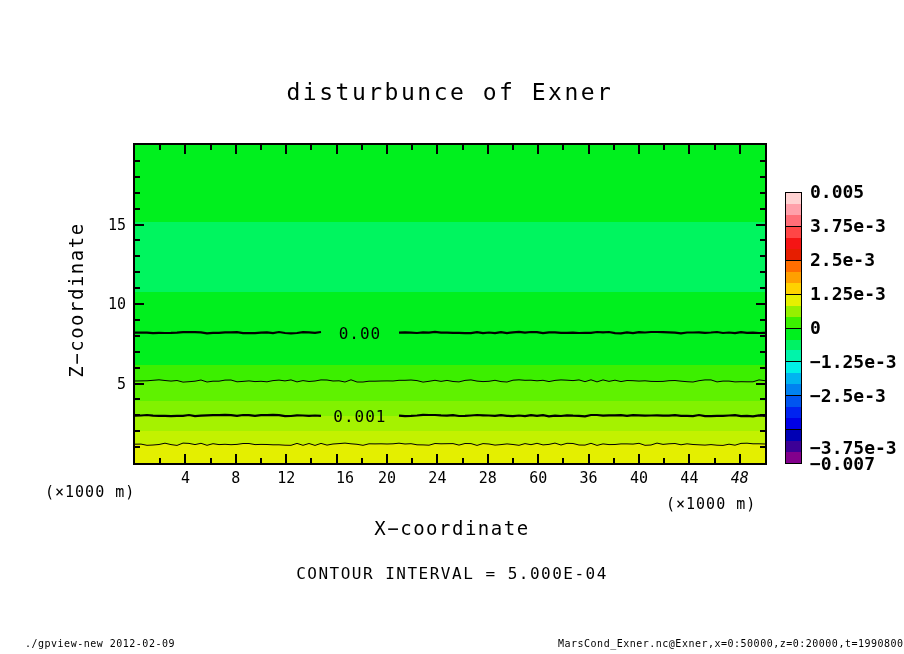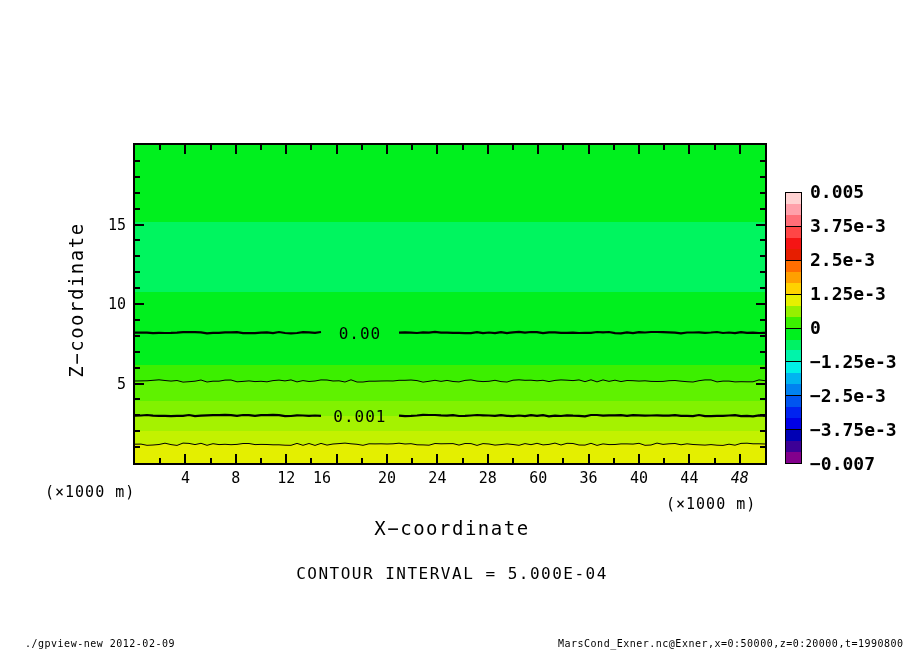--- a/index.html
+++ b/index.html
@@ -35,20 +35,21 @@
            white-space:nowrap;font-weight:bold;}
   .footer{position:absolute;top:638px;font-size:10px;letter-spacing:0.5px;white-space:nowrap;}
   .footer-left{left:25px;}
   .footer-right{left:558px;}
 </style>
 </head>
 <body>
 
 <div class="canvas">
 
+  <div class="title">disturbunce of Exner</div>
 
   <div class="plot">
     <div id="bands" style="position:absolute;inset:0;">
         <div class="band" style="top: 0%; height: 24.2%; background: rgb(0, 240, 30);"></div>
         <div class="band" style="top: 24.2%; height: 22.1%; background: rgb(0, 245, 95);"></div>
         <div class="band" style="top: 46.3%; height: 22.9%; background: rgb(0, 240, 30);"></div>
         <div class="band" style="top: 69.2%; height: 5%; background: rgb(60, 239, 0);"></div>
         <div class="band" style="top: 74.2%; height: 6.2%; background: rgb(95, 242, 0);"></div>
         <div class="band" style="top: 80.4%; height: 4.7%; background: rgb(130, 242, 0);"></div>
         <div class="band" style="top: 85.1%; height: 4.9%; background: rgb(165, 242, 0);"></div>
@@ -154,21 +155,21 @@
         <div class="tick" style="top: 30.8px; height: 2px; width: 5px; right: 0px;"></div>
         <div class="tick" style="top: 14.9px; height: 2px; width: 5px; left: 0px;"></div>
         <div class="tick" style="top: 14.9px; height: 2px; width: 5px; right: 0px;"></div>
       </div>
   </div>
 
   <div id="xticklabels">
       <div class="xticklabel" style="left: 163.4px;">4</div>
       <div class="xticklabel" style="left: 213.8px;">8</div>
       <div class="xticklabel" style="left: 264.2px;">12</div>
-      <div class="xticklabel" style="left: 300px;">16</div>
+      <div class="xticklabel" style="left: 323px;">16</div>
       <div class="xticklabel" style="left: 365px;">20</div>
       <div class="xticklabel" style="left: 415.4px;">24</div>
       <div class="xticklabel" style="left: 465.8px;">28</div>
       <div class="xticklabel" style="left: 516.2px;">60</div>
       <div class="xticklabel" style="left: 566.6px;">36</div>
       <div class="xticklabel" style="left: 617px;">40</div>
       <div class="xticklabel" style="left: 667.4px;">44</div>
       <div class="xticklabel" style="left: 717.8px; font-style: italic;">48</div>
     </div>
   <div id="zticklabels">
@@ -196,19 +197,19 @@
       <div class="cbseg" style="background: linear-gradient(rgb(0, 0, 180) 0%, rgb(0, 0, 180) 33.4%, rgb(60, 0, 150) 33.4%, rgb(60, 0, 150) 66.7%, rgb(130, 0, 140) 66.7%, rgb(130, 0, 140) 100%);"></div>
     </div>
   <div id="cblabels">
       <div class="cblabel" style="top: 183px;">0.005</div>
       <div class="cblabel" style="top: 217px;">3.75e-3</div>
       <div class="cblabel" style="top: 251px;">2.5e-3</div>
       <div class="cblabel" style="top: 285px;">1.25e-3</div>
       <div class="cblabel" style="top: 319px;">0</div>
       <div class="cblabel" style="top: 353px;">−1.25e-3</div>
       <div class="cblabel" style="top: 387px;">−2.5e-3</div>
-      <div class="cblabel" style="top: 421px;">−3.75e-3</div>
+      <div class="cblabel" style="top: 439px;">−3.75e-3</div>
       <div class="cblabel" style="top: 455px;">−0.007</div>
     </div>
 
   <div class="footer footer-left">./gpview-new  2012-02-09</div>
   <div class="footer footer-right">MarsCond_Exner.nc@Exner,x=0:50000,z=0:20000,t=1990800</div>
 </div>
 
 </body></html>

